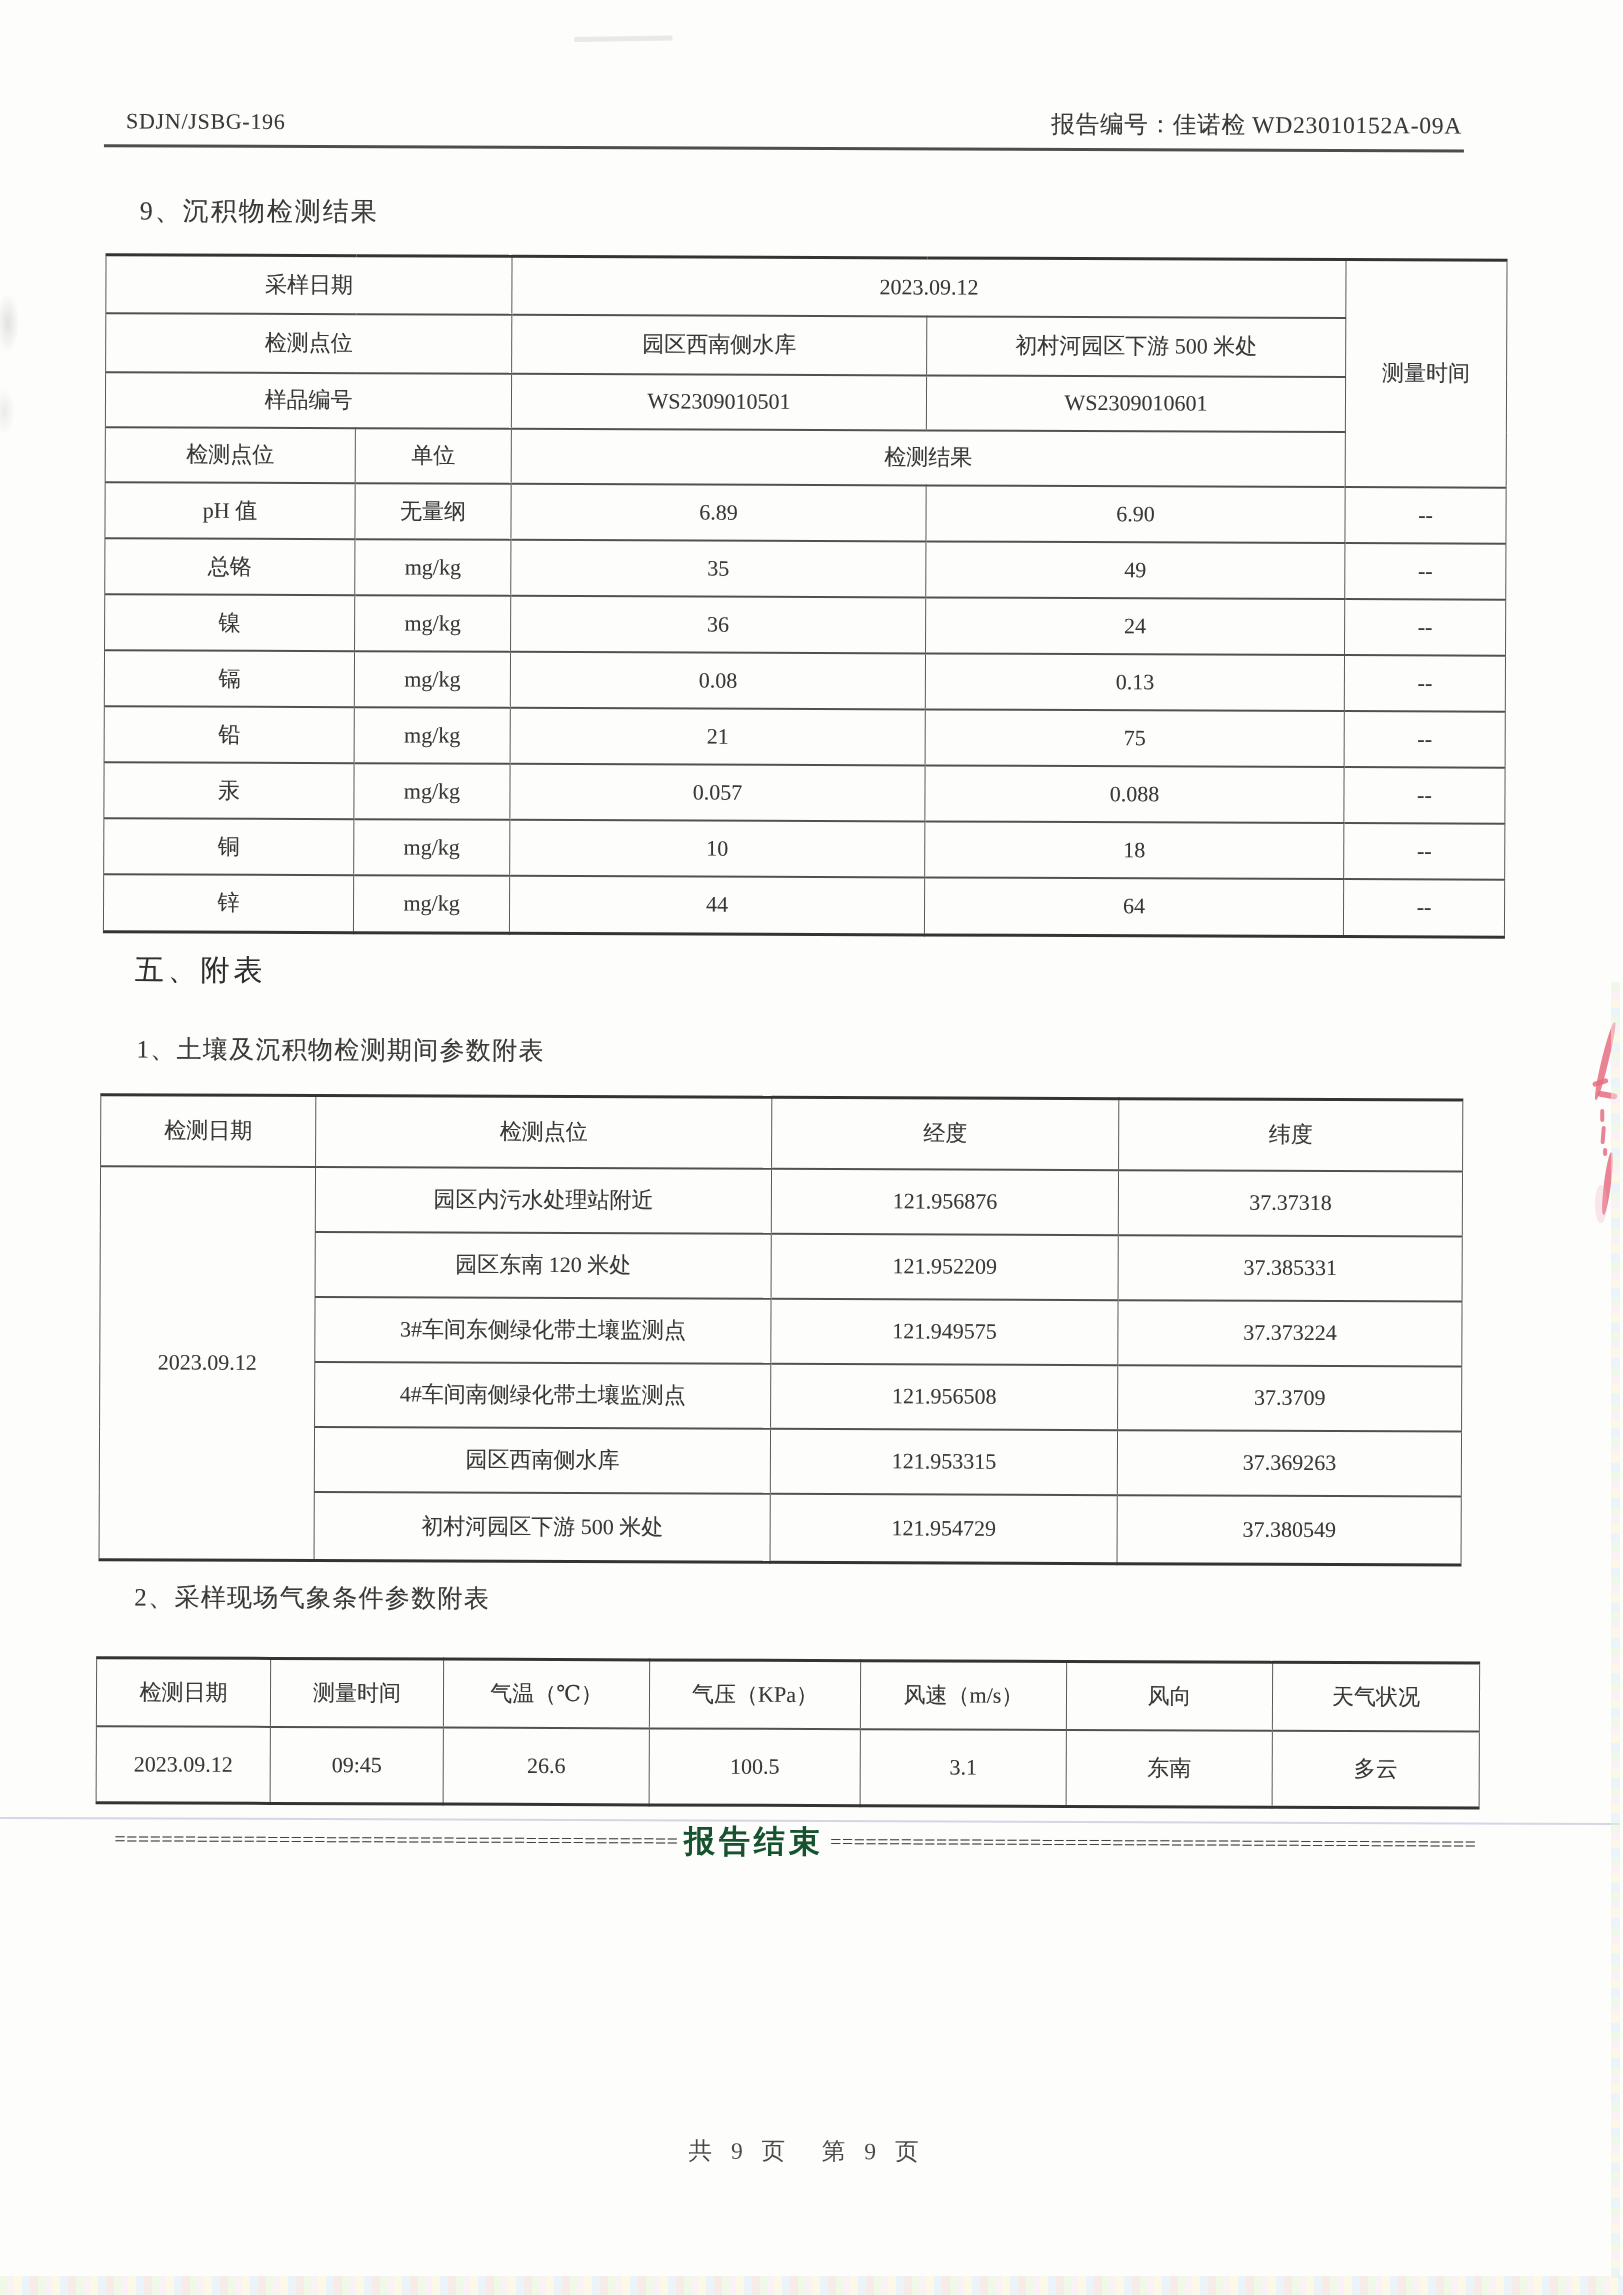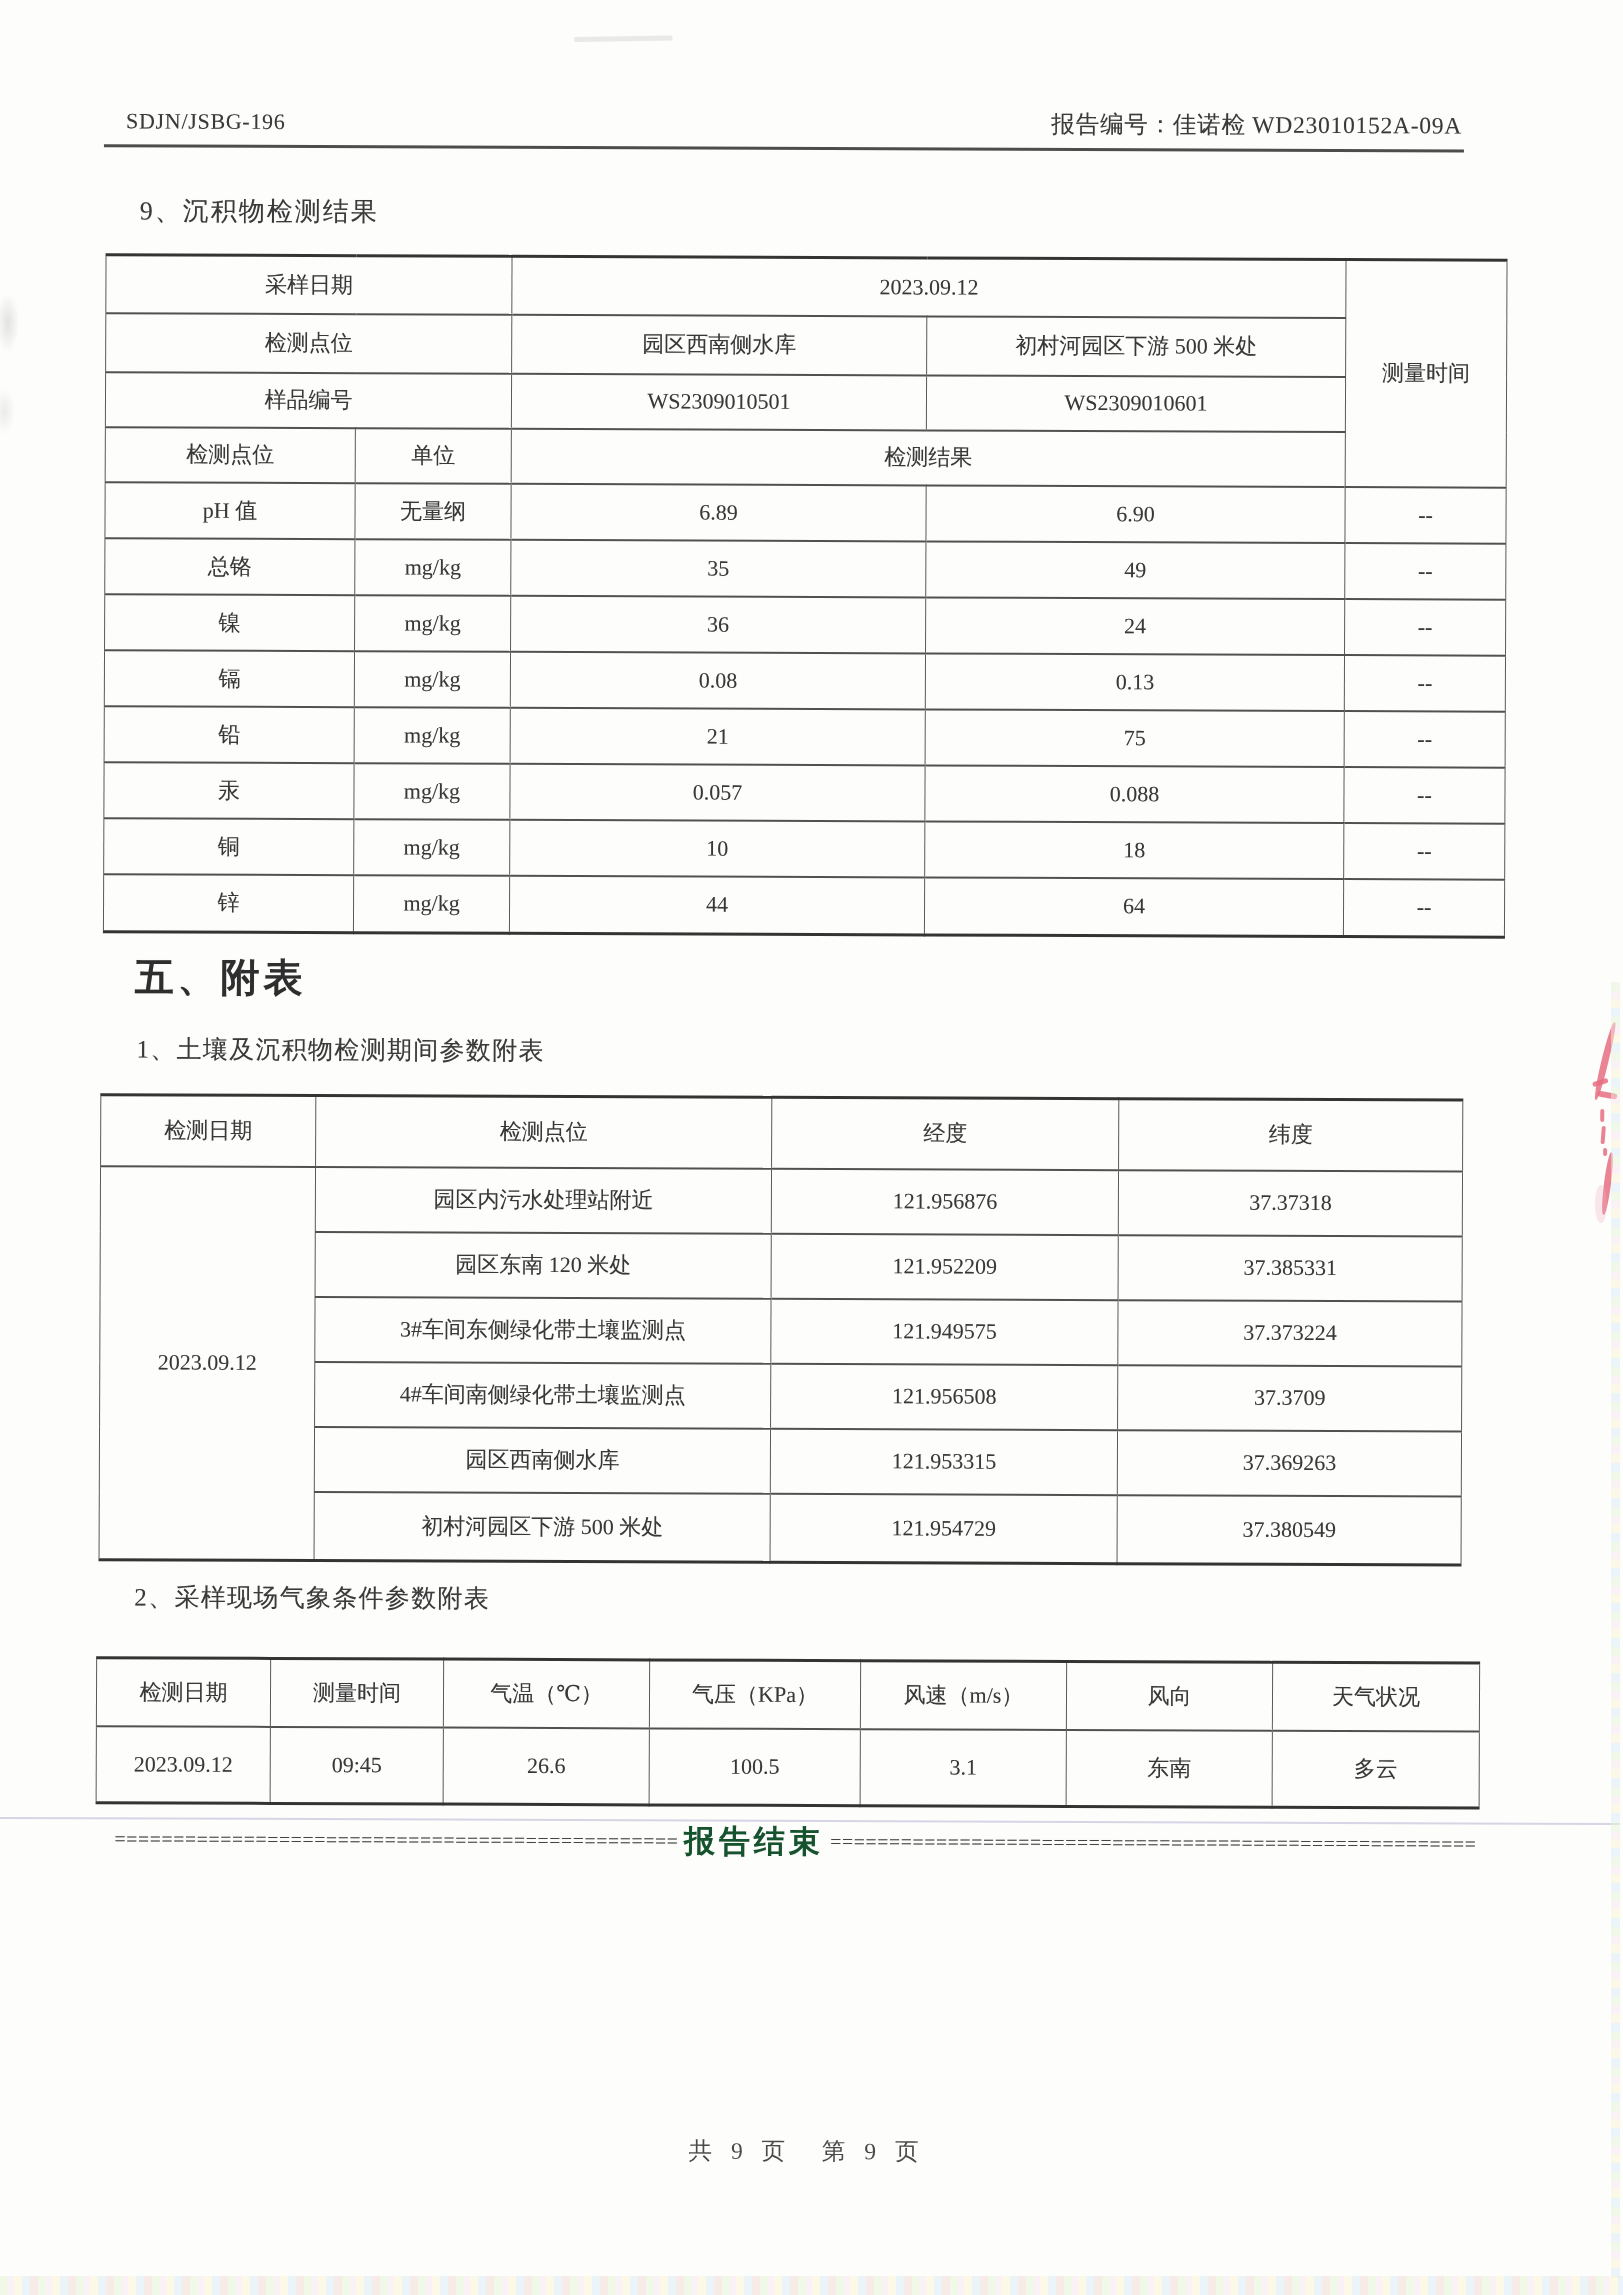--- a/index.html
+++ b/index.html
@@ -7,21 +7,21 @@
         font-family:"Liberation Serif","DejaVu Serif",serif;color:#3a3a3a;}
   .scan{position:absolute;inset:0;transform:rotate(0.22deg);transform-origin:50% 40%;}
   .abs{position:absolute;}
   .txt{white-space:nowrap;text-shadow:0 0 0.7px rgba(70,70,70,.35);}
 
   .hdr-code{left:123px;top:111px;font-size:22px;letter-spacing:0.7px;}
   .hdr-report{right:164px;top:107px;font-size:23.6px;letter-spacing:0.7px;}
   .hdr-line{left:101px;top:147px;width:1360px;height:2.6px;background:#4d4d4d;}
 
   .title-s2{left:137px;top:196px;font-size:26px;letter-spacing:2px;}
-  .title-s5{left:135px;top:953px;font-size:39px;font-weight:bold;letter-spacing:3.9px;color:#2e2e2e;}
+  .title-s5{left:135px;top:953px;font-size:29px;font-weight:normal;letter-spacing:3.9px;color:#2e2e2e;}
   .title-sub1{left:137px;top:1035px;font-size:25px;letter-spacing:1.3px;}
   .title-sub2{left:137px;top:1583px;font-size:25px;letter-spacing:1.3px;}
 
   table.tbl{border-collapse:collapse;table-layout:fixed;position:absolute;
             font-family:"Liberation Serif","DejaVu Serif",serif;color:#383838;}
   table.tbl td{border-left:1.3px solid #5a5a5a;border-right:1.3px solid #5a5a5a;
                border-top:2px solid #515151;border-bottom:2px solid #515151;
                text-align:center;vertical-align:middle;font-size:22px;padding:0 3.9px;
                overflow:hidden;text-shadow:0 0 0.7px rgba(70,70,70,.3);}
   table.tbl{border-top:3.9px solid #343434;border-bottom:3.9px solid #343434;}

